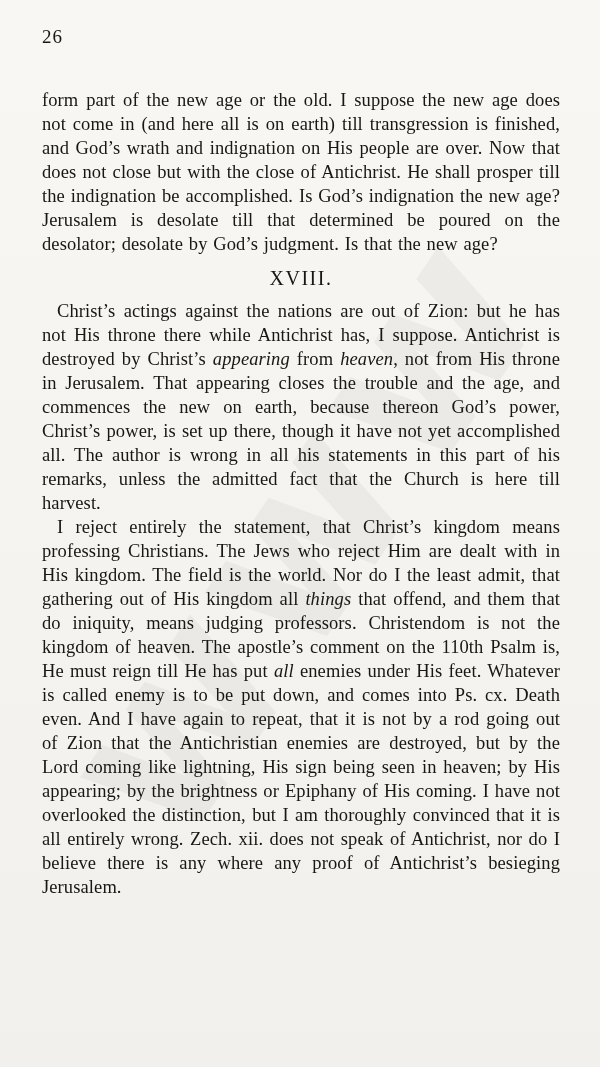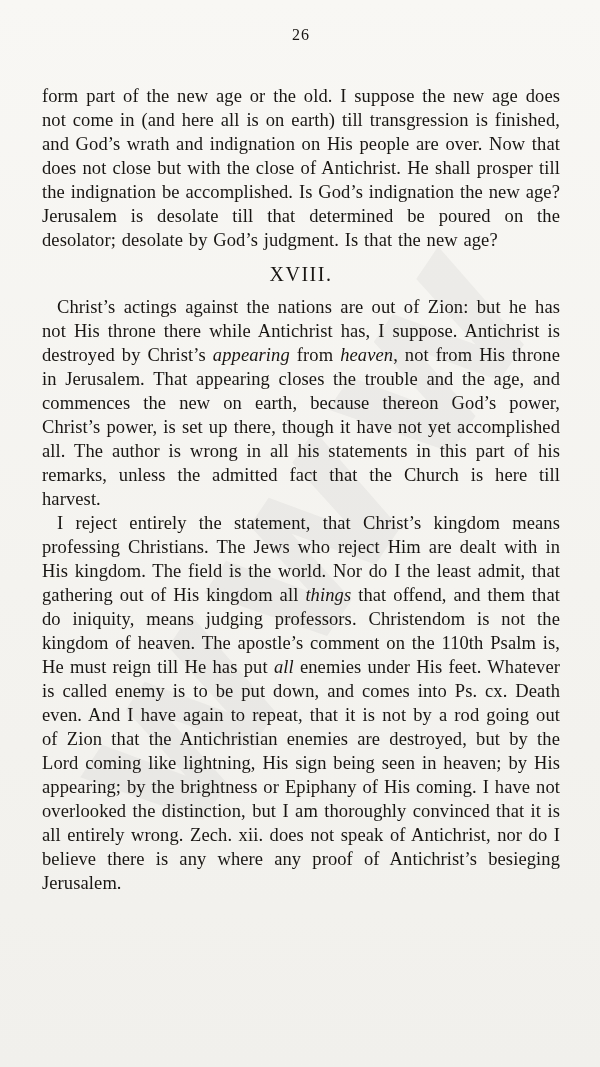--- a/index.html
+++ b/index.html
@@ -30,22 +30,21 @@
     letter-spacing: 0.04em;
     color: rgba(110, 110, 108, 0.07);
     white-space: nowrap;
     pointer-events: none;
     user-select: none;
     z-index: 1;
   }
   .page-number {
     position: relative;
     z-index: 2;
-    text-align: center;
-    font-size: 16px;
+    font-size: 19px;
     letter-spacing: 1px;
     margin-bottom: 16px;
   }
   .page-body {
     position: relative;
     z-index: 2;
     margin-top: 40px;
   }
   .para {
     margin: 0;

